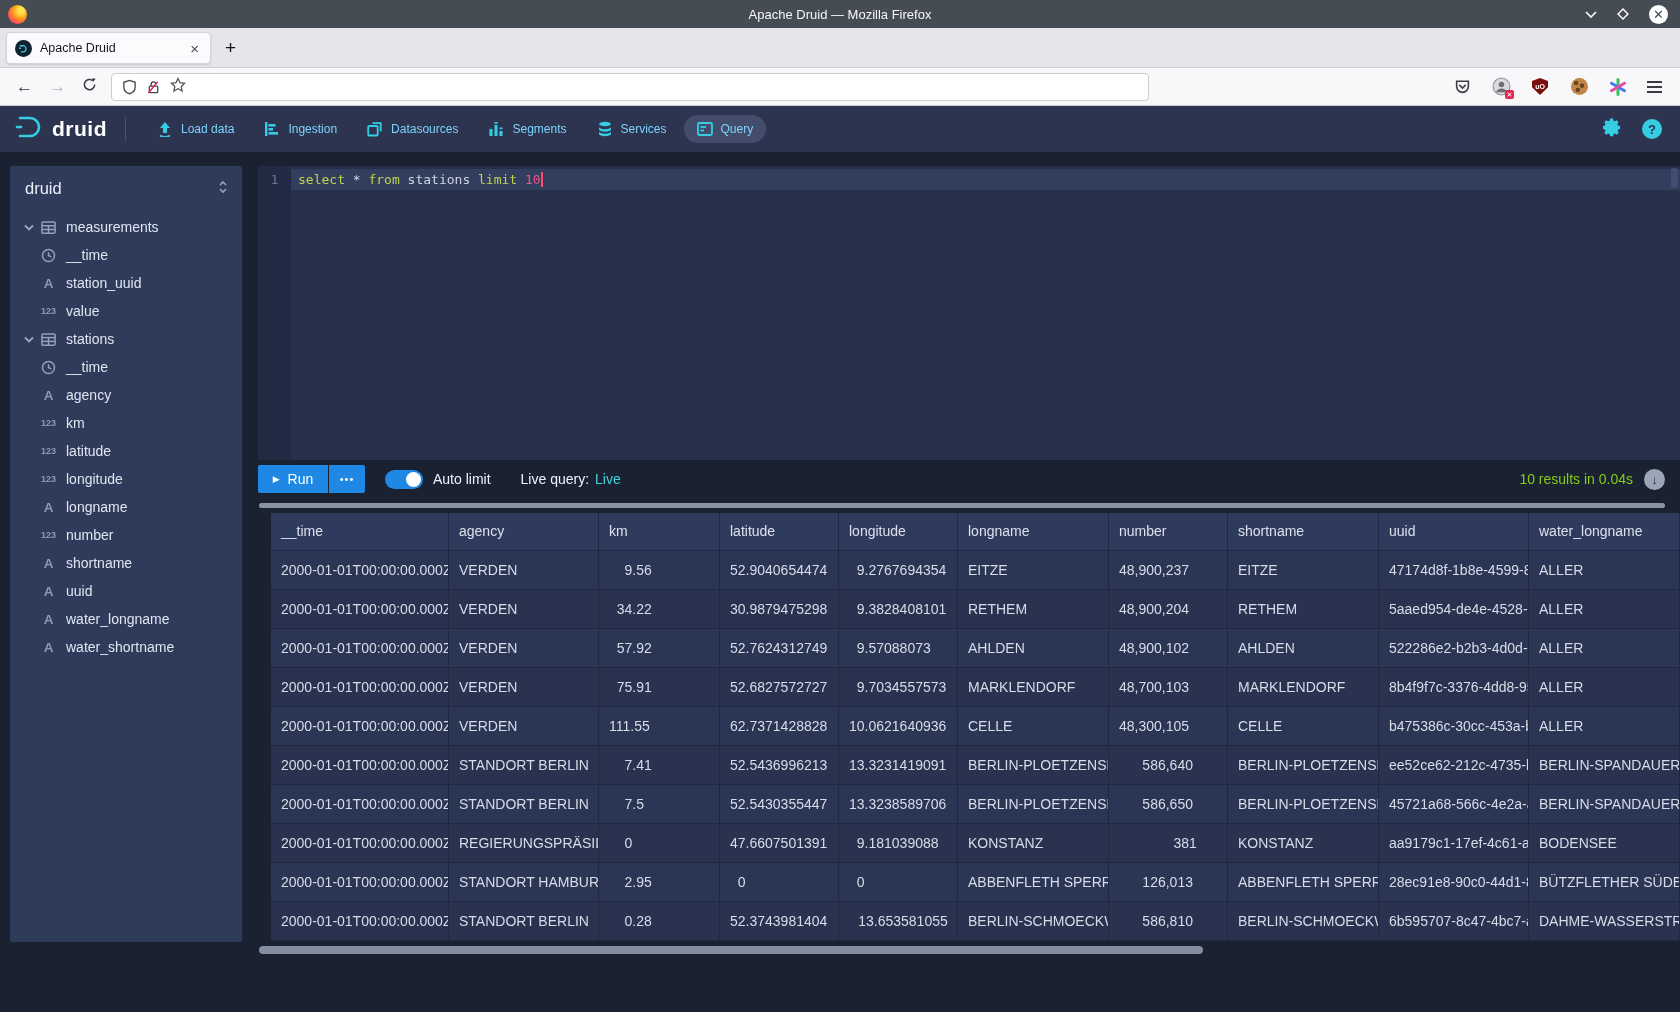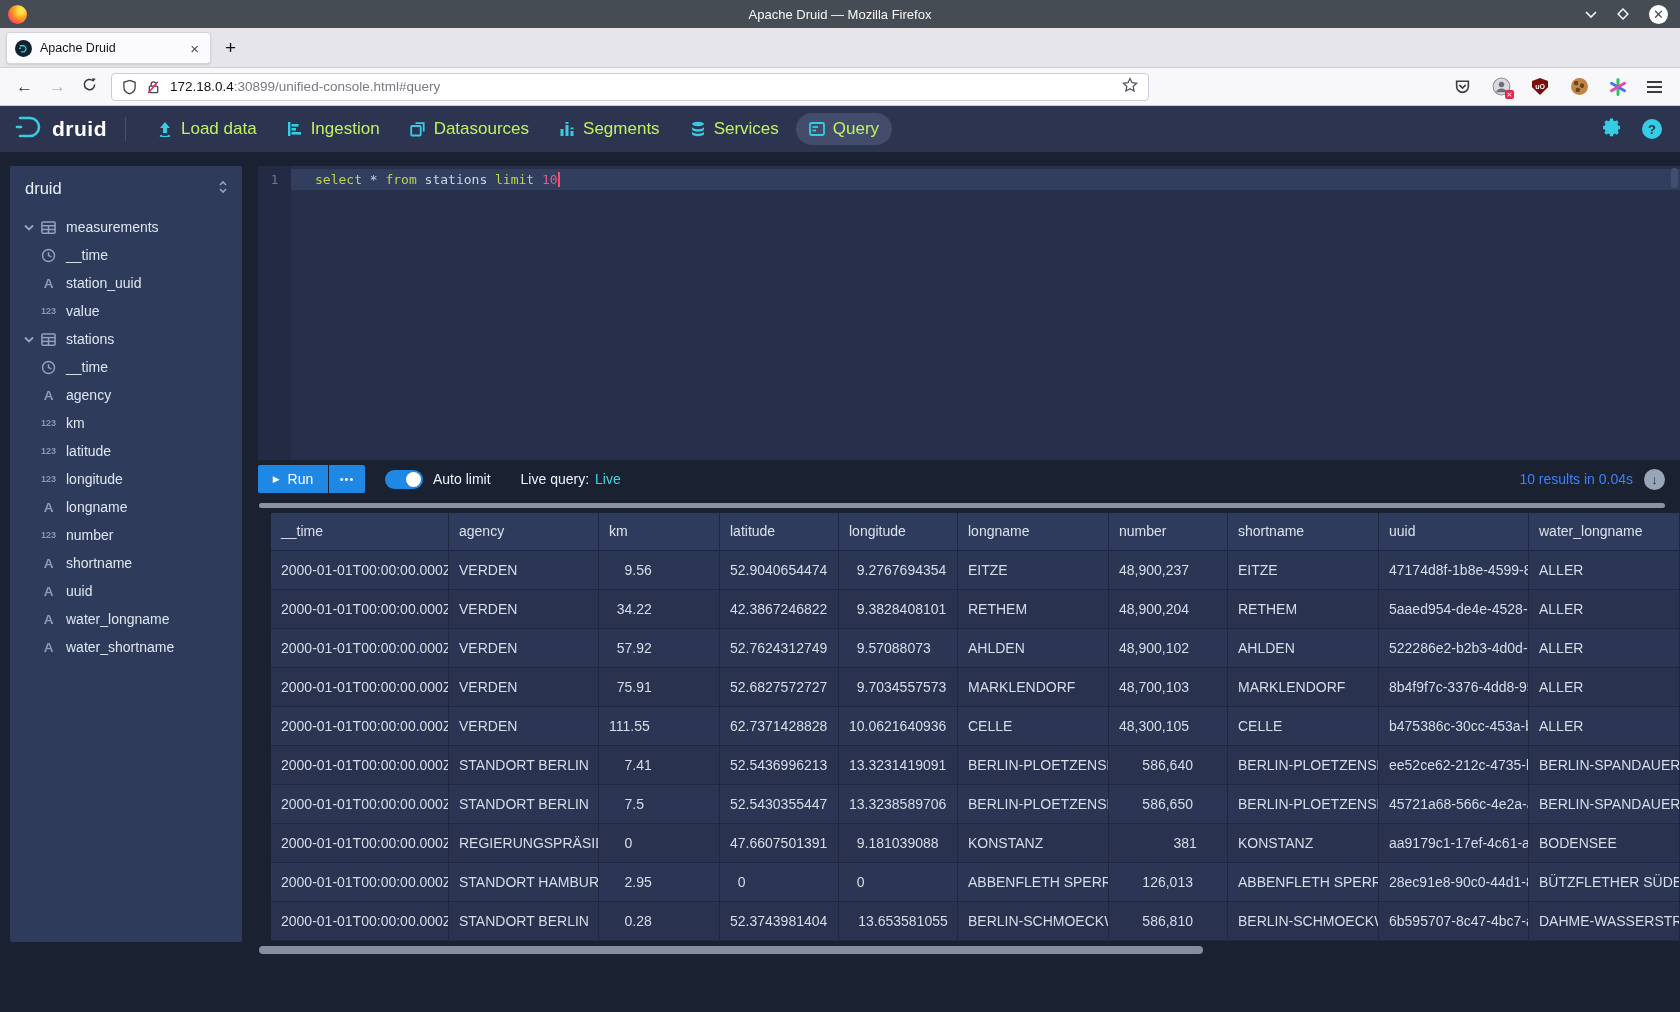--- a/index.html
+++ b/index.html
@@ -47,21 +47,21 @@
     #c08445; }
   .hamburger { display:flex; flex-direction:column; gap:3px; }
   .hamburger i { width:15px; height:2px; background:#3a3a40; display:block; }
 
   
   .appnav { height:46px; background:#2c3450; display:flex; align-items:center; color:#f2f5fa; }
   .brand { display:flex; align-items:center; margin-left:14px; }
   .brand-name { font-size:21px; font-weight:600; letter-spacing:.5px; margin-left:8px; color:#fff; }
   .vsep { width:1px; height:24px; background:#475172; margin:0 18px; }
   .nav-items { display:flex; align-items:center; gap:4px; }
-  .nav-item { display:flex; align-items:center; gap:8px; padding:6px 13px; border-radius:16px; font-size:17px; color:#bef264; cursor:default; }
+  .nav-item { display:flex; align-items:center; gap:8px; padding:6px 13px; border-radius:16px; font-size:12px; color:#7dd3fc; cursor:default; }
   .nav-item.active { background:#434d6b; }
   .nav-item .ic { display:flex; }
   .appnav-right { margin-left:auto; display:flex; align-items:center; gap:20px; padding-right:18px; }
   .help-circle { width:20px; height:20px; border-radius:50%; background:#35cde4; color:#2c3450; font-weight:bold;
     font-size:13px; display:flex; align-items:center; justify-content:center; }
 
   
   .content { position:relative; height:860px; background:#1a2232; }
 
   .sidebar { position:absolute; left:10px; top:14px; width:232px; height:776px; background:#2e3b5b; border-radius:2px; overflow:hidden; }
@@ -74,39 +74,39 @@
   .tree-ic { width:17px; display:flex; justify-content:center; margin-right:9px; color:#93a1b8; }
   .tree-ic.txt-a { font-size:13.5px; font-weight:bold; color:#8c99b0; }
   .tree-ic.txt-123 { font-size:9px; font-weight:bold; color:#8c99b0; letter-spacing:0; }
 
   .main { position:absolute; left:258px; top:0; right:0; bottom:0; }
 
   .editor { position:absolute; left:0; top:14px; right:0; height:294px; background:#272f4a; font-family:"DejaVu Sans Mono","Liberation Mono",monospace; }
   .gutter { position:absolute; left:0; top:0; bottom:0; width:33px; background:#232b44; }
   .line-hl { position:absolute; left:33px; right:0; top:3px; height:21px; background:#323e5d; }
   .gutter-num { position:absolute; top:6px; width:33px; text-align:center; font-size:12.5px; color:#67779b; }
-  .code-line { position:absolute; left:57px; top:6px; font-size:13px; white-space:pre; }
+  .code-line { position:absolute; left:40px; top:6px; font-size:13px; white-space:pre; }
   .tok-keyword { color:#bfd34f; }
   .tok-plain { color:#ccd3e0; }
   .tok-number { color:#f0568b; }
   .cursor { display:inline-block; width:2px; height:15px; background:#ff4a6a; vertical-align:text-bottom; }
   .ed-scroll { position:absolute; right:2px; top:2px; width:7px; height:20px; background:#414e70; border-radius:3px; }
 
   .runbar { position:absolute; left:0; top:313px; height:28px; right:0; display:flex; align-items:center; font-size:14px; color:#eef2f8; }
   .run-btn { width:70px; height:28px; background:#1f88e5; border-radius:2px 0 0 2px; display:flex; align-items:center; justify-content:center; gap:8px; color:#fff; font-size:14px; }
   .run-btn .play { font-size:9px; }
   .more-btn { width:36px; height:28px; background:#1f88e5; margin-left:1px; border-radius:0 2px 2px 0; color:#fff;
     display:flex; align-items:center; justify-content:center; font-size:11px; letter-spacing:1px; }
   .toggle { width:38px; height:19px; border-radius:10px; background:#1f88e5; margin-left:20px; position:relative; }
   .toggle .knob { position:absolute; right:2px; top:2px; width:15px; height:15px; border-radius:50%; background:#fff; }
   .auto-limit { margin-left:10px; }
   .live-label { margin-left:30px; }
   .live-value { margin-left:6px; color:#40d5de; }
   .run-spacer { flex:1; }
-  .results-summary { color:#3b82f6; }
+  .results-summary { color:#84cc16; }
   .dl-btn { width:21px; height:21px; border-radius:50%; background:#9aa6b8; color:#232d49; font-weight:bold; font-size:13px;
     display:flex; align-items:center; justify-content:center; margin:0 15px 0 11px; }
 
   .hdivider { position:absolute; left:1px; top:351px; right:15px; height:5px; background:#8a93a4; border-radius:3px; }
 
   .rtable { position:absolute; left:13px; top:361px; right:0; font-size:14px; color:#d6dde9; }
   .tr { display:flex; }
   .cell { height:39px; line-height:38px; padding-left:10px; border-right:1px solid #1f2840; border-bottom:1px solid #1f2840;
     white-space:pre; overflow:hidden; flex:none; }
   .th-row .cell { height:38px; line-height:37px; background:#2f3b5c; color:#dbe1ec; }
@@ -166,21 +166,20 @@
           <path d="M8 1 L14 3 V8 C14 11.8 11.2 14.3 8 15.2 C4.8 14.3 2 11.8 2 8 V3 Z" fill="none" stroke="#45454b" stroke-width="1.4"></path>
         </svg>
     </span>
     <span class="sep-ic">
       <svg width="15" height="16" viewBox="0 0 16 16">
           <rect x="3.5" y="7" width="9" height="7" rx="1" fill="none" stroke="#45454b" stroke-width="1.4"></rect>
           <path d="M5.5 7 V5 a2.5 2.5 0 0 1 5 0" fill="none" stroke="#45454b" stroke-width="1.4"></path>
           <line x1="2.5" y1="14.5" x2="12.5" y2="2.5" stroke="#e22850" stroke-width="1.6"></line>
         </svg>
     </span>
-    <span class="url-text"><span class="url-host">172.18.0.4</span><span class="url-rest">:30899/unified-console.html#query</span></span>
     <span>
       <svg width="16" height="16" viewBox="0 0 16 16">
           <path d="M8 1.5 l2 4.2 4.6.6 -3.4 3.2 .9 4.6 -4.1-2.3 -4.1 2.3 .9-4.6 -3.4-3.2 4.6-.6 z" fill="none" stroke="#55555e" stroke-width="1.3"></path>
         </svg>
     </span>
   </div>
   <div class="toolbar-right">
     <span class="ext">
       <svg width="17" height="17" viewBox="0 0 16 16">
           <path d="M2.5 3 h11 v5 a5.5 5.5 0 0 1 -11 0 z" fill="none" stroke="#3c3c44" stroke-width="1.5"></path>
@@ -467,21 +466,21 @@
           <div class="cell" style="width: 151px;">EITZE</div>
           <div class="cell" style="width: 119px;">48,900,237</div>
           <div class="cell" style="width: 151px;">EITZE</div>
           <div class="cell" style="width: 150px;">47174d8f-1b8e-4599-8a</div>
           <div class="cell" style="width: 151px;">ALLER</div>
         </div>
         <div class="tr even">
           <div class="cell" style="width: 178px;">2000-01-01T00:00:00.000Z</div>
           <div class="cell" style="width: 150px;">VERDEN</div>
           <div class="cell" style="width: 121px;"> 34.22</div>
-          <div class="cell" style="width: 119px;">42.3867246822</div>
+          <div class="cell" style="width: 119px;">30.9879475298</div>
           <div class="cell" style="width: 119px;"> 9.3828408101</div>
           <div class="cell" style="width: 151px;">RETHEM</div>
           <div class="cell" style="width: 119px;">48,900,204</div>
           <div class="cell" style="width: 151px;">RETHEM</div>
           <div class="cell" style="width: 150px;">5aaed954-de4e-4528-8f</div>
           <div class="cell" style="width: 151px;">ALLER</div>
         </div>
         <div class="tr odd">
           <div class="cell" style="width: 178px;">2000-01-01T00:00:00.000Z</div>
           <div class="cell" style="width: 150px;">VERDEN</div>

